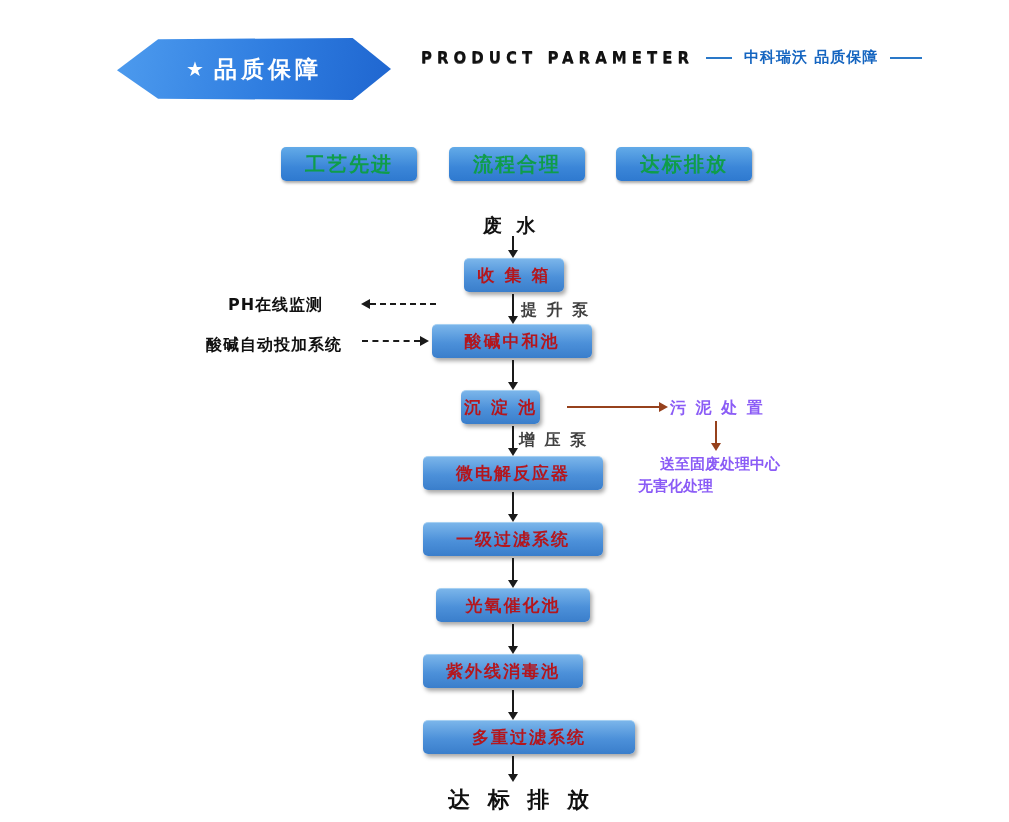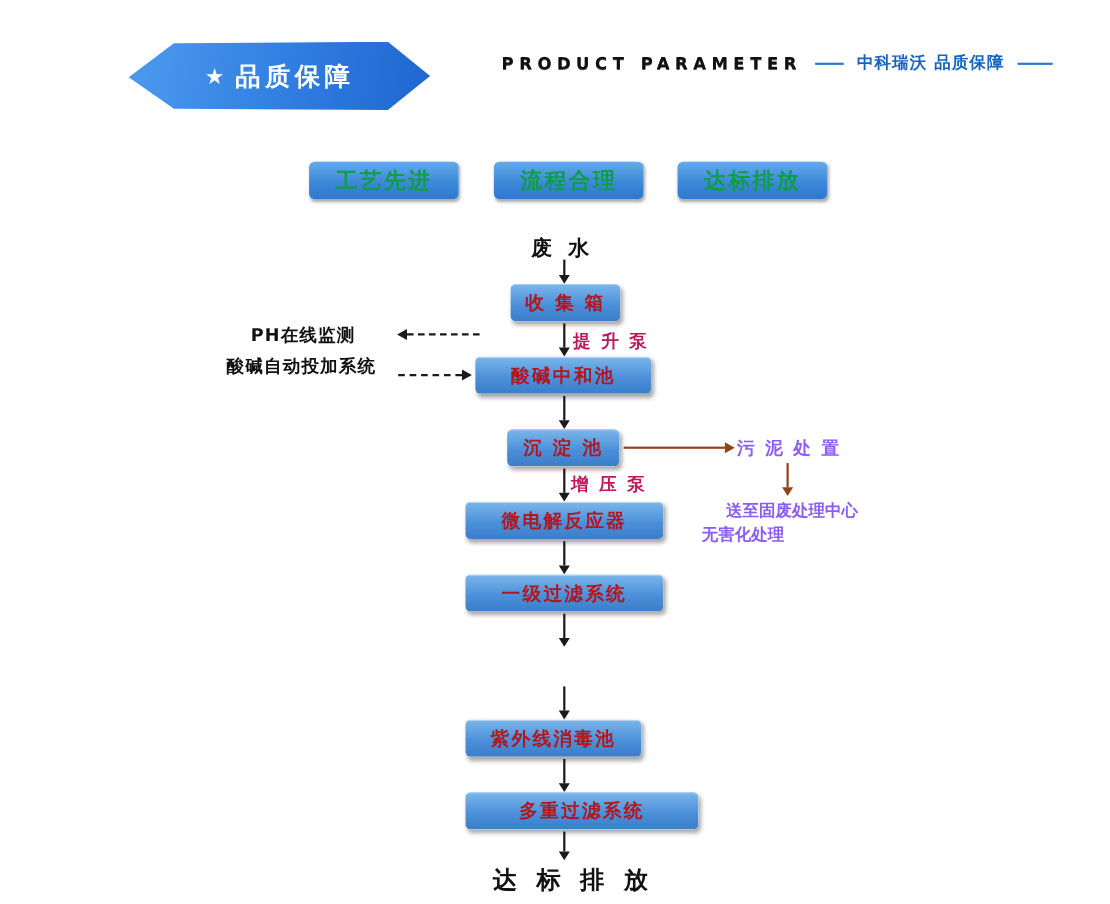--- a/index.html
+++ b/index.html
@@ -26,21 +26,21 @@
     color: #ffffff;
   }
   .banner .star { font-size: 20px; margin-right: 10px; }
   .banner .banner-text {
     font-size: 23px; font-weight: bold; letter-spacing: 4px;
   }
 
   
   .subtitle-row {
     position: absolute;
-    left: 456px; top: 48px;
+    left: 421px; top: 48px;
     display: flex; align-items: center; gap: 12px;
     white-space: nowrap;
   }
   .product-param {
     font-size: 15px; font-weight: 800; letter-spacing: 5px; color: #111111;
     text-shadow: 0 1px 0 #555;
   }
   .hline { display: inline-block; height: 2px; background: #2a78c8; }
   .hline.l1 { width: 26px; }
   .hline.l2 { width: 32px; }
@@ -98,21 +98,21 @@
     border: 5px solid transparent; border-right: 0;
     border-left: 9px solid #1a1a1a;
   }
 
   
   .src-label {
     position: absolute; color: #111111; font-size: 19px; font-weight: bold;
     letter-spacing: 4px; white-space: nowrap;
   }
   .pump {
-    position: absolute; color: #be185d; font-size: 16px; font-weight: bold;
+    position: absolute; color: #404040; font-size: 16px; font-weight: bold;
     letter-spacing: 2px; white-space: nowrap;
   }
   .black-note {
     position: absolute; color: #111111; font-size: 16px; font-weight: bold;
     letter-spacing: 1px; white-space: nowrap;
   }
   .green-note {
     position: absolute; color: #8b5cf6; font-weight: bold; white-space: nowrap;
   }
   .outcome {
@@ -143,42 +143,43 @@
 
   <div class="src-label" style="left:483px; top:213px;">废 水</div>
   <div class="varrow" style="left:512px; top:236px; height:14px;"></div>
 
   <div class="fbox" style="left:464px; top:258px; width:100px;">收 集 箱</div>
   <div class="varrow" style="left:512px; top:294px; height:22px;"></div>
   <div class="pump" style="left:521px; top:300px;">提 升 泵</div>
 
   <div class="black-note" style="left:228px; top:295px;">PH在线监测</div>
   <div class="dash head-left" style="left:370px; top:303px; width:66px;"></div>
-  <div class="black-note" style="left:206px; top:323px;">酸碱自动投加系统</div>
+  <div class="black-note" style="left:206px; top:335px;">酸碱自动投加系统</div>
   <div class="dash head-right" style="left:362px; top:340px; width:58px;"></div>
 
   <div class="fbox" style="left:432px; top:324px; width:160px;">酸碱中和池</div>
   <div class="varrow" style="left:512px; top:360px; height:22px;"></div>
 
-  <div class="fbox" style="left:461px; top:390px; width:102px;">沉 淀 池</div>
+  <div class="fbox" style="left:461px; top:390px; width:79px;">沉 淀 池</div>
   <div class="harrow" style="left:567px; top:406px; width:92px; color:#96411c;"></div>
   <div class="green-note" style="left:670px; top:398px; font-size:16px; letter-spacing:2px;">污 泥 处 置</div>
   <div class="varrow" style="left:715px; top:421px; height:22px; color:#96411c;"></div>
   <div class="green-note" style="left:638px; top:455px; width:164px; text-align:center; font-size:15px;">送至固废处理中心</div>
   <div class="green-note" style="left:638px; top:477px; width:164px; font-size:15px;">无害化处理</div>
 
   <div class="varrow" style="left:512px; top:426px; height:22px;"></div>
   <div class="pump" style="left:519px; top:430px;">增 压 泵</div>
 
   <div class="fbox" style="left:423px; top:456px; width:180px;">微电解反应器</div>
   <div class="varrow" style="left:512px; top:492px; height:22px;"></div>
 
   <div class="fbox" style="left:423px; top:522px; width:180px;">一级过滤系统</div>
   <div class="varrow" style="left:512px; top:558px; height:22px;"></div>
 
+  <div class="fbox" style="left:436px; top:588px; width:154px;">光氧催化池</div>
   <div class="varrow" style="left:512px; top:624px; height:22px;"></div>
 
   <div class="fbox" style="left:423px; top:654px; width:160px;">紫外线消毒池</div>
   <div class="varrow" style="left:512px; top:690px; height:22px;"></div>
 
   <div class="fbox" style="left:423px; top:720px; width:212px;">多重过滤系统</div>
   <div class="varrow" style="left:512px; top:756px; height:18px;"></div>
 
   <div class="outcome" style="left:448px; top:785px;">达 标 排 放</div>
 

